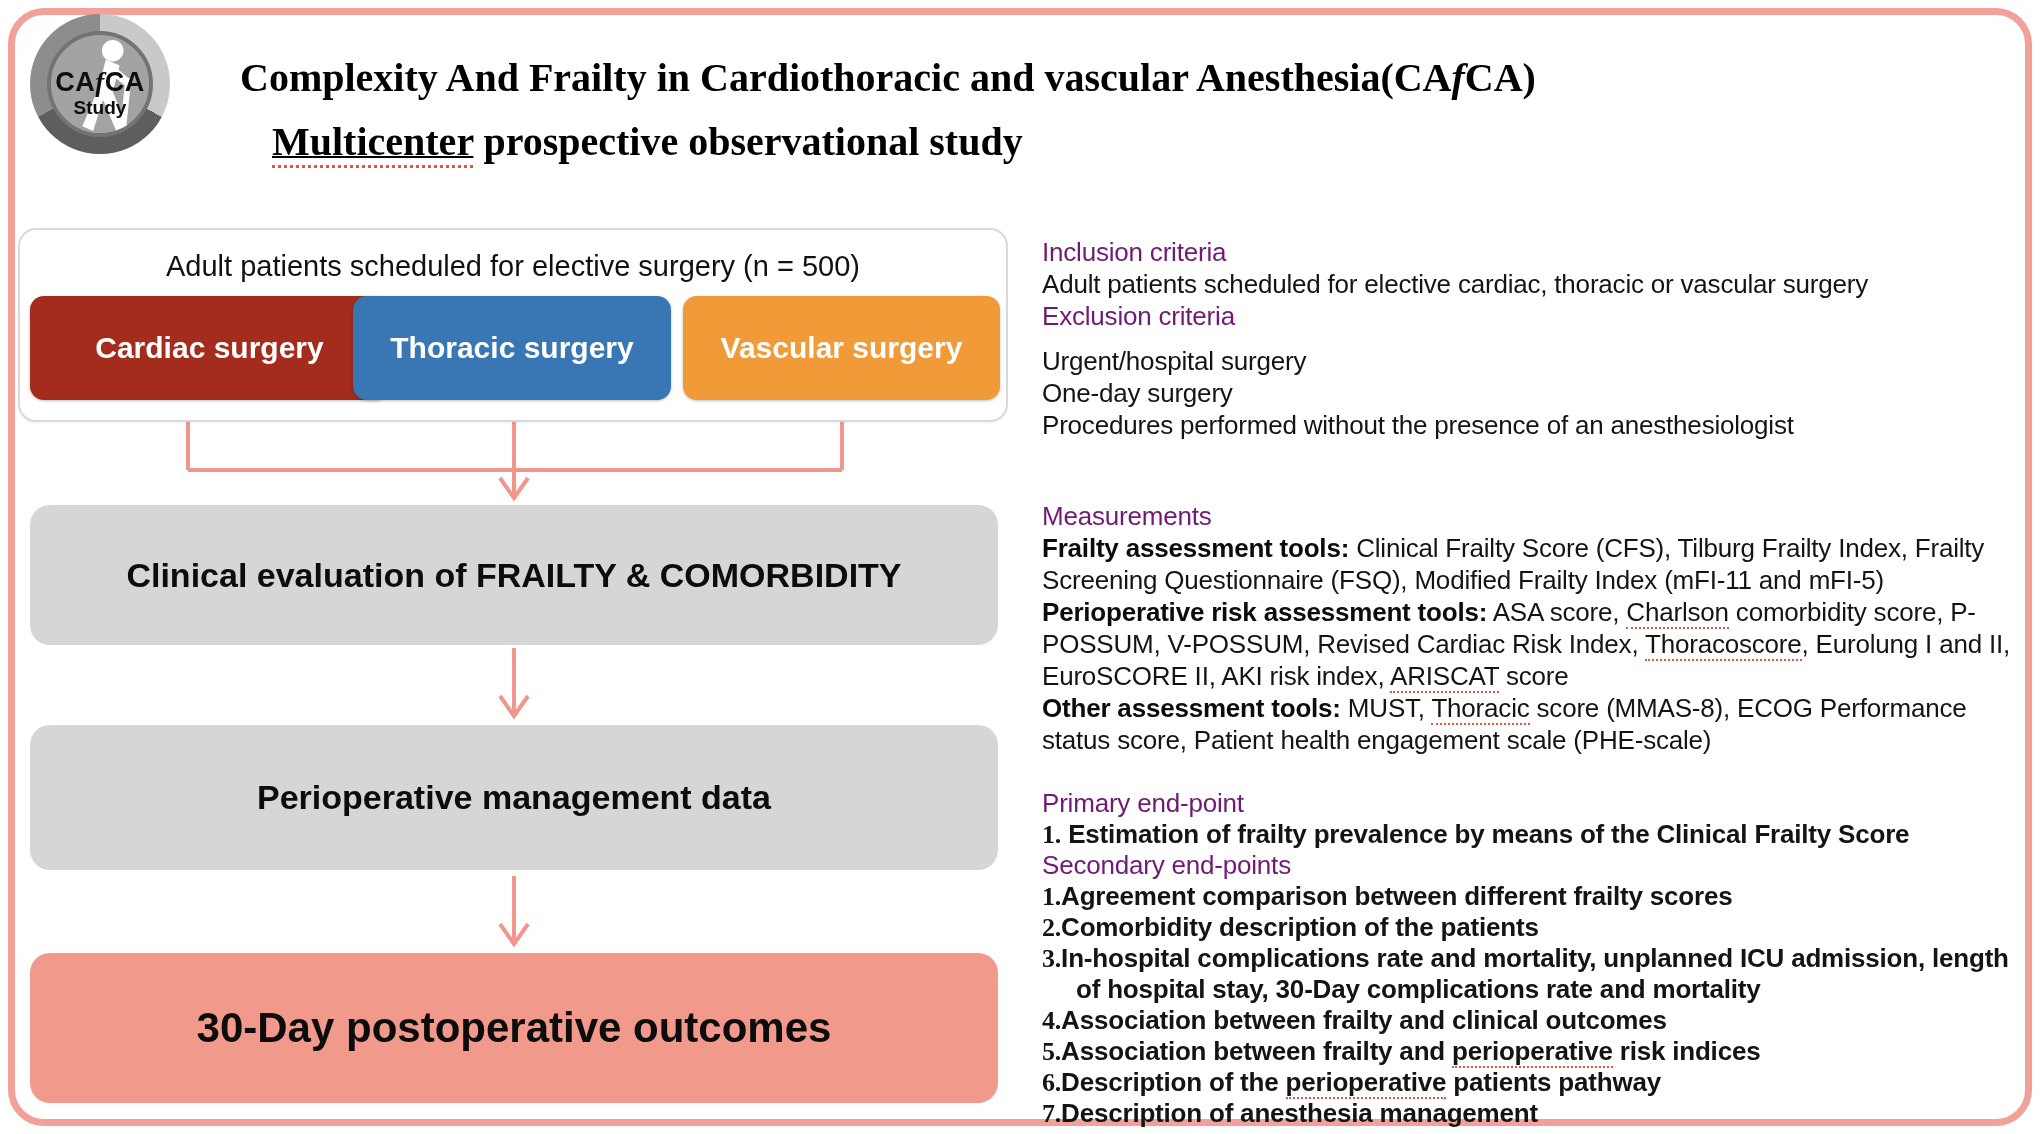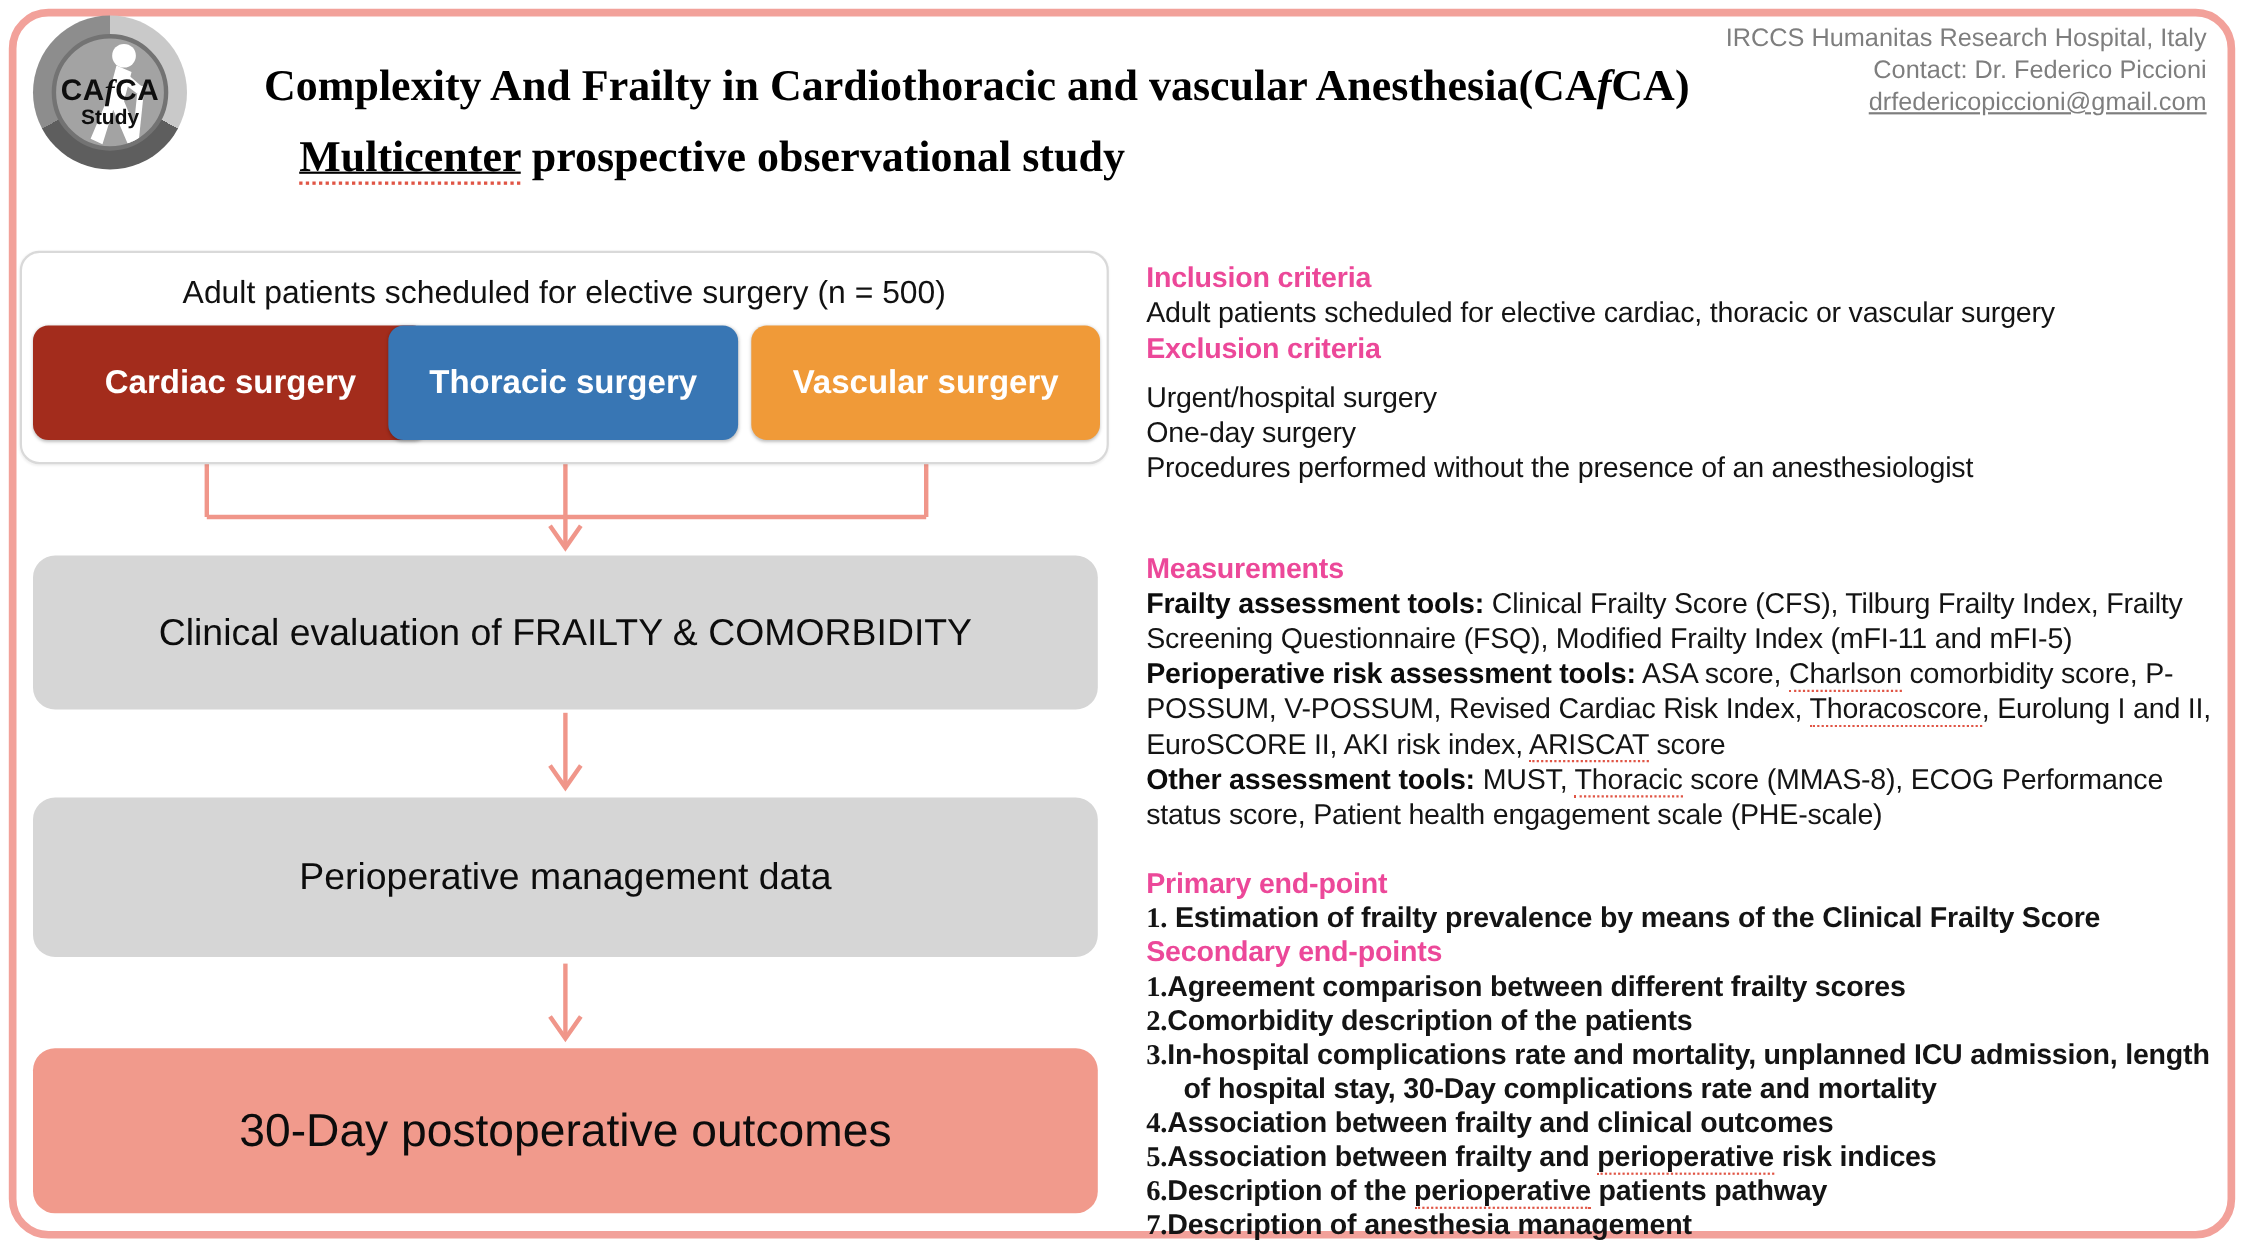--- a/index.html
+++ b/index.html
@@ -29,34 +29,34 @@
 
   
   .pop-box{position:absolute;left:18px;top:228px;width:986px;height:190px;background:#fff;
            border:2px solid #D9D9D9;border-radius:18px;box-shadow:0 1px 2px rgba(0,0,0,.06);}
   .pop-title{position:absolute;left:0;right:0;top:20px;text-align:center;font-size:29px;color:#111;}
   .group{position:absolute;top:296px;height:104px;border-radius:14px;display:flex;align-items:center;justify-content:center;
          color:#fff;font-weight:bold;font-size:30px;box-shadow:0 1px 3px rgba(0,0,0,.25);}
   .g0{left:30px;width:359px;} .g1{left:353px;width:318px;} .g2{left:683px;width:317px;}
 
   .step{position:absolute;left:30px;width:968px;border-radius:20px;display:flex;align-items:center;justify-content:center;
-        font-weight:normal;color:#0c0c0c;}
+        font-weight:bold;color:#0c0c0c;}
   .s0{top:505px;height:140px;font-size:34px;}
   .s1{top:725px;height:145px;font-size:34px;}
   .s2{top:953px;height:150px;font-size:42px;}
 
   .arrows{position:absolute;inset:0;pointer-events:none;}
   .arrows path{stroke:#F0968A;stroke-width:4;fill:none;}
 
   
   .rcol{position:absolute;left:1042px;width:968px;font-size:26px;line-height:32px;letter-spacing:-0.2px;color:#141414;}
   .sec-criteria{top:236px;}
   .sec-meas{top:500px;}
   .sec-ep{top:788px;line-height:31px;}
-  .h-red{color:#ec4899;font-weight:bold;}
+  .h-red{color:#701a75;font-weight:normal;}
   .gap{height:13px;}
   .rcol p{margin:0;}
   .rcol b{color:#0c0c0c;}
   .sc{border-bottom:2px dotted #E05545;}
   .ep-item{padding-left:34px;text-indent:-34px;font-weight:bold;}
   .num{font-family:"Liberation Serif",serif;}
 </style>
 </head>
 <body>
 
@@ -77,25 +77,20 @@
       <div class="logo-text"><span>CA</span><span class="fital">f</span><span>CA</span></div>
       <div class="logo-sub">Study</div>
     </div>
   </div>
 
   <div class="titles">
     <div class="title-line1"><span>Complexity And Frailty in Cardiothoracic and vascular Anesthesia(CA</span><span class="fital">f</span><span>CA)</span></div>
     <div class="title-line2"><span class="uword">Multicenter</span><span> prospective observational study</span></div>
   </div>
 
-  <div class="contact">
-    <div>IRCCS Humanitas Research Hospital, Italy</div>
-    <div>Contact: Dr. Federico Piccioni</div>
-    <a>drfedericopiccioni@gmail.com</a>
-  </div>
 
   <svg class="arrows" width="2040" height="1134">
     <path d="M188 400 V470"></path>
     <path d="M842 400 V470"></path>
     <path d="M188 470 H842"></path>
     <path d="M514 400 V496"></path>
     <path d="M500 478 L514 498 L528 478"></path>
     <path d="M514 648 V714"></path>
     <path d="M500 696 L514 716 L528 696"></path>
     <path d="M514 876 V942"></path>

